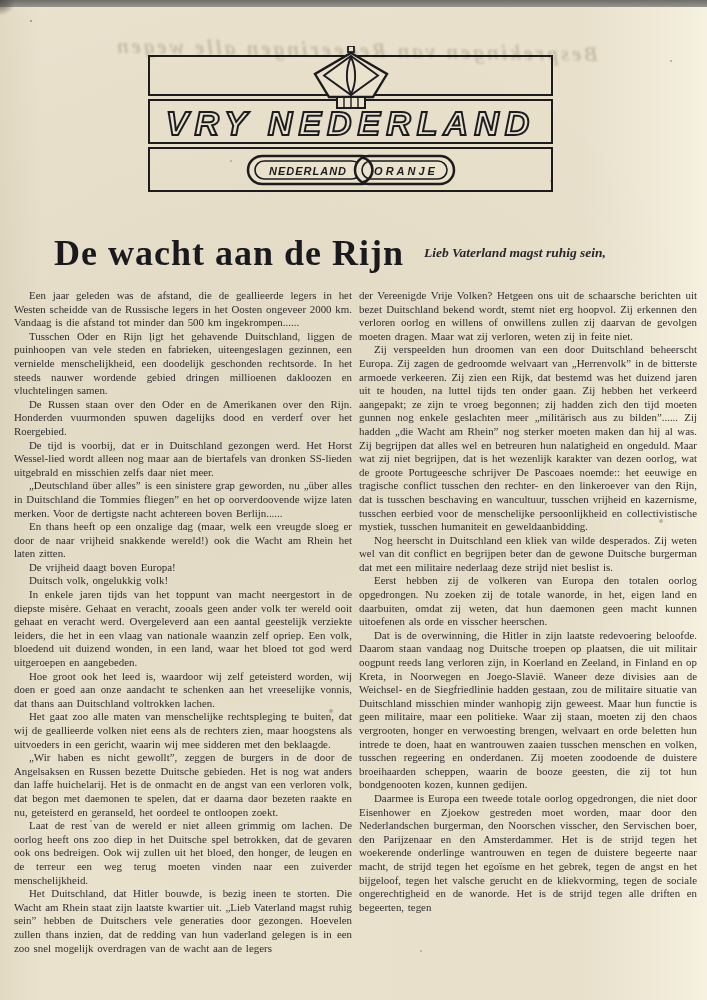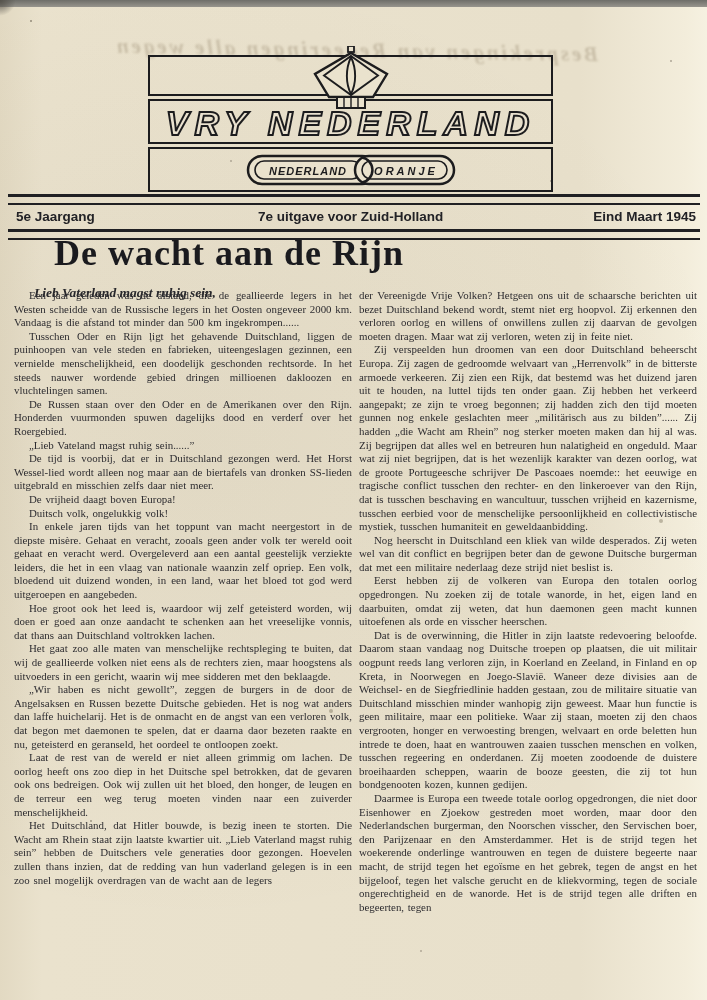--- a/index.html
+++ b/index.html
@@ -42,21 +42,21 @@
   
   .dateline{position:absolute;top:194px;left:8px;width:692px;}
   .rule-pair{height:6px;border-top:3px solid #202023;border-bottom:2px solid #202023;}
   .dl-row{display:flex;align-items:baseline;padding:4px 4px 5px 8px;
     font-family:"Liberation Sans", sans-serif;font-weight:bold;font-size:13.5px;color:#222226;}
   .dl-left{width:242px;}
   .dl-center{flex:1;text-align:left;}
   .dl-right{text-align:right;}
 
   
-  .headline-row{position:absolute;top:234px;left:14px;width:684px;display:flex;align-items:flex-start;flex-direction:column;}
+  .headline-row{position:absolute;top:234px;left:14px;width:684px;display:flex;align-items:flex-start;}
   .headline{margin:0 0 0 40px;font-size:36px;font-weight:bold;letter-spacing:1px;
     color:#1a1a1e;line-height:1.1;white-space:nowrap;}
   .epigraph{margin-left:20px;padding-top:9px;font-style:italic;font-weight:bold;
     font-size:13.5px;line-height:19px;color:#28282c;white-space:nowrap;}
 
   
   .article{position:absolute;top:289px;left:14px;width:684px;bottom:10px;
     display:flex;gap:7px;overflow:hidden;}
   .col{width:338px;}
   .col p{margin:0;text-indent:15px;text-align:justify;
@@ -96,44 +96,36 @@
       <polygon points="46,7 82,28 68,51 24,51 10,28" fill="#eae2cd" stroke="#1c1c1e" stroke-width="2.4"></polygon>
       <polygon points="46,10 73,29.5 46,49 19,29.5" fill="none" stroke="#1c1c1e" stroke-width="1.9"></polygon>
       <path d="M46 11 C51.5 23 51.5 37 46 48 C40.5 37 40.5 23 46 11 Z" fill="none" stroke="#1c1c1e" stroke-width="1.9"></path>
       <rect x="32" y="51" width="28" height="11" fill="#eae2cd" stroke="#1c1c1e" stroke-width="2"></rect>
       <line x1="39" y1="51" x2="39" y2="62" stroke="#1c1c1e" stroke-width="1.4"></line>
       <line x1="46" y1="51" x2="46" y2="62" stroke="#1c1c1e" stroke-width="1.4"></line>
       <line x1="53" y1="51" x2="53" y2="62" stroke="#1c1c1e" stroke-width="1.4"></line>
     </svg>
   </div>
 
-  <div class="dateline">
-    <div class="rule-pair"></div>
-    <div class="dl-row">
-      <span class="dl-left">5e Jaargang</span>
-      <span class="dl-center">7e uitgave voor Zuid-Holland</span>
-      <span class="dl-right">Eind Maart 1945</span>
-    </div>
-    <div class="rule-pair"></div>
-  </div>
 
   <div class="headline-row">
     <h1 class="headline">De wacht aan de Rijn</h1>
     <div class="epigraph">
       <div>Lieb Vaterland magst ruhig sein,</div>
     </div>
   </div>
 
   <div class="article">
     <div class="col">
       <p>Een jaar geleden was de afstand, die de geallieerde legers in het Westen scheidde van de Russische legers in het Oosten ongeveer 2000 km. Vandaag is die afstand tot minder dan 500 km ingekrompen......</p>
       <p>Tusschen Oder en Rijn ligt het gehavende Duitschland, liggen de puinhoopen van vele steden en fabrieken, uiteengeslagen gezinnen, een vernielde menschelijkheid, een doodelijk geschonden rechtsorde. In het steeds nauwer wordende gebied dringen millioenen dakloozen en vluchtelingen samen.</p>
       <p>De Russen staan over den Oder en de Amerikanen over den Rijn. Honderden vuurmonden spuwen dagelijks dood en verderf over het Roergebied.</p>
-      <p>„Lieb Vateland magst ruhig sein......”</p>
       <p>De tijd is voorbij, dat er in Duitschland gezongen werd. Het Horst Wessel-lied wordt alleen nog maar aan de biertafels van dronken SS-lieden uitgebrald en misschien zelfs daar niet meer.</p>
+      <p>„Deutschland über alles” is een sinistere grap geworden, nu „über alles in Duitschland die Tommies fliegen” en het op oorverdoovende wijze laten merken. Voor de dertigste nacht achtereen boven Berlijn......</p>
+      <p>En thans heeft op een onzalige dag (maar, welk een vreugde sloeg er door de naar vrijheid snakkende wereld!) ook die Wacht am Rhein het laten zitten.</p>
       <p>De vrijheid daagt boven Europa!</p>
       <p>Duitsch volk, ongelukkig volk!</p>
       <p>In enkele jaren tijds van het toppunt van macht neergestort in de diepste misère. Gehaat en veracht, zooals geen ander volk ter wereld ooit gehaat en veracht werd. Overgeleverd aan een aantal geestelijk verziekte leiders, die het in een vlaag van nationale waanzin zelf opriep. Een volk, bloedend uit duizend wonden, in een land, waar het bloed tot god werd uitgeroepen en aangebeden.</p>
       <p>Hoe groot ook het leed is, waardoor wij zelf geteisterd worden, wij doen er goed aan onze aandacht te schenken aan het vreeselijke vonnis, dat thans aan Duitschland voltrokken lachen.</p>
       <p>Het gaat zoo alle maten van menschelijke rechtspleging te buiten, dat wij de geallieerde volken niet eens als de rechters zien, maar hoogstens als uitvoeders in een gericht, waarin wij mee sidderen met den beklaagde.</p>
       <p>„Wir haben es nicht gewollt”, zeggen de burgers in de door de Angelsaksen en Russen bezette Duitsche gebieden. Het is nog wat anders dan laffe huichelarij. Het is de onmacht en de angst van een verloren volk, dat begon met daemonen te spelen, dat er daarna daor bezeten raakte en nu, geteisterd en geranseld, het oordeel te ontloopen zoekt.</p>
       <p>Laat de rest van de wereld er niet alleen grimmig om lachen. De oorlog heeft ons zoo diep in het Duitsche spel betrokken, dat de gevaren ook ons bedreigen. Ook wij zullen uit het bloed, den honger, de leugen en de terreur een weg terug moeten vinden naar een zuiverder menschelijkheid.</p>
       <p>Het Duitschland, dat Hitler bouwde, is bezig ineen te storten. Die Wacht am Rhein staat zijn laatste kwartier uit. „Lieb Vaterland magst ruhig sein” hebben de Duitschers vele generaties door gezongen. Hoevelen zullen thans inzien, dat de redding van hun vaderland gelegen is in een zoo snel mogelijk overdragen van de wacht aan de legers</p>
     </div>
     <div class="col">

